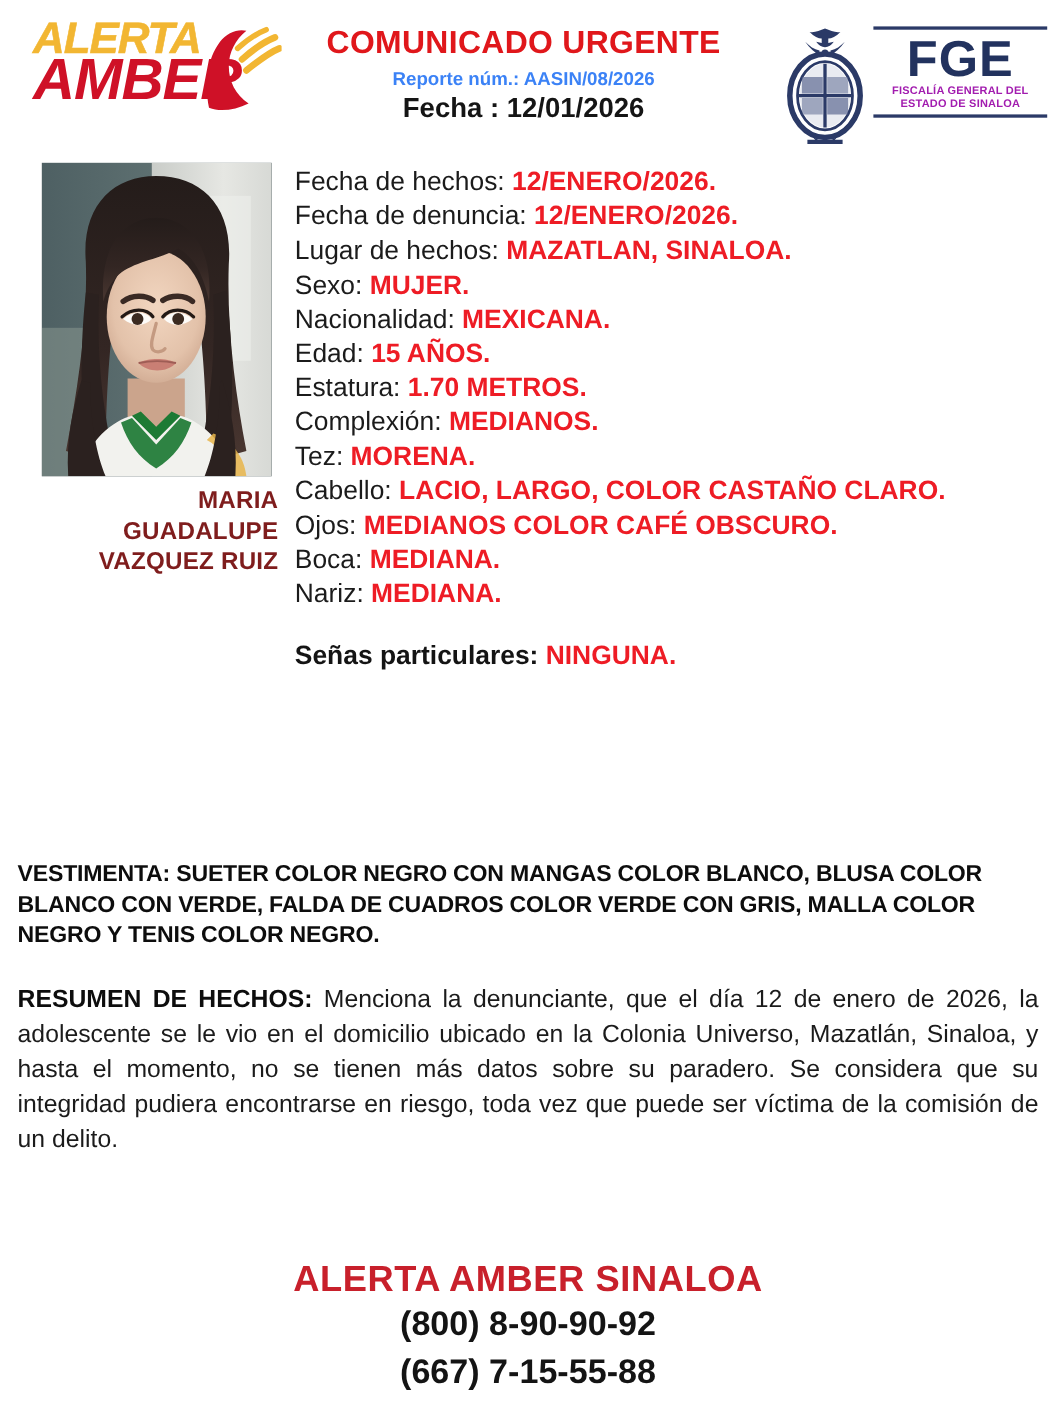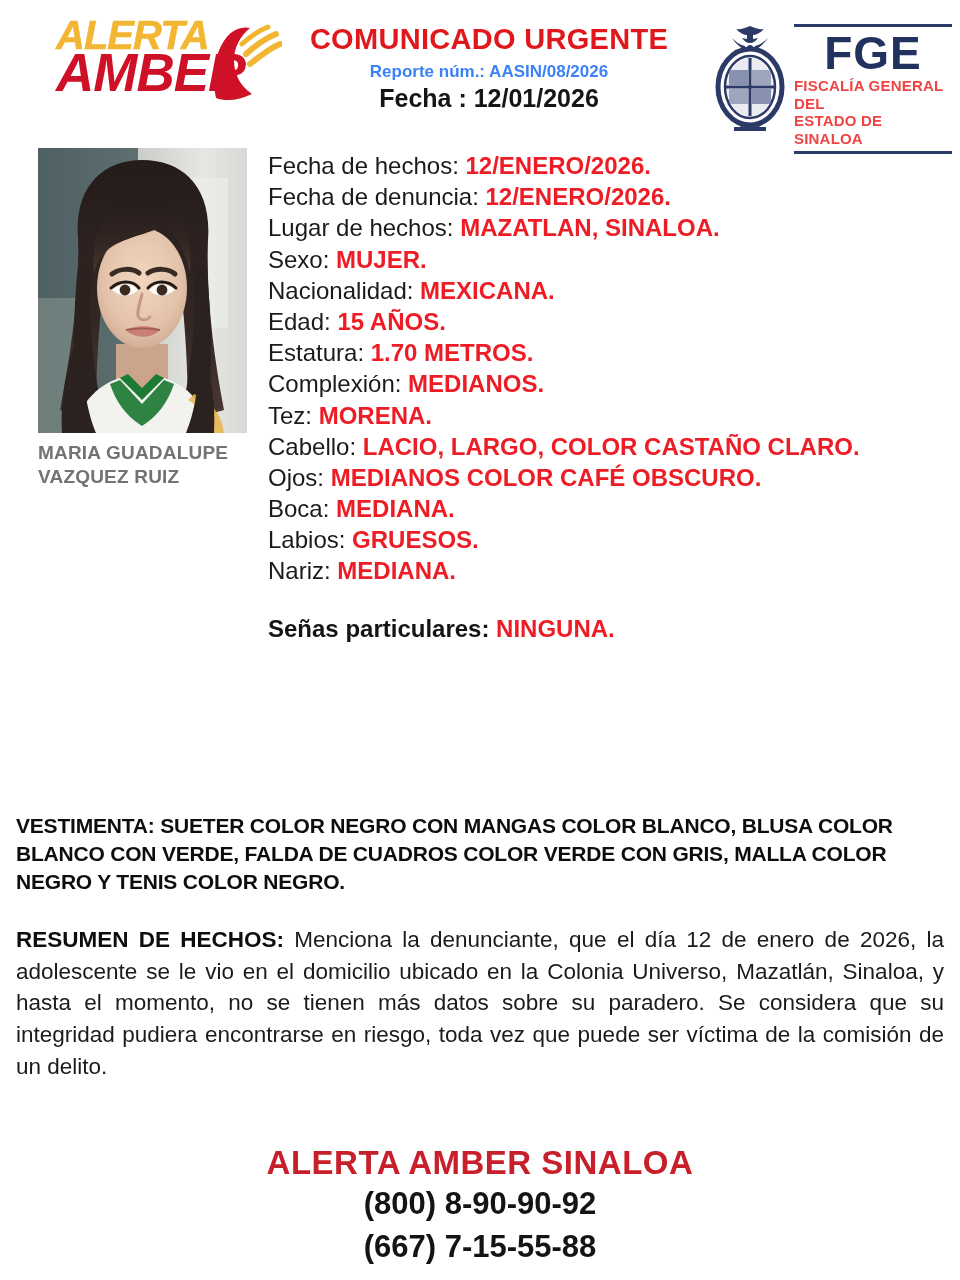--- a/index.html
+++ b/index.html
@@ -17,21 +17,20 @@
     position: relative;
   }
 
   
   .header {
     display: flex;
     align-items: flex-start;
     padding: 18px 8px 0 8px;
     height: 140px;
     box-sizing: border-box;
-    margin-left: 26px;
   }
 
   
   .amber-logo {
     width: 232px;
     flex: 0 0 232px;
     position: relative;
     padding-left: 22px;
     box-sizing: border-box;
   }
@@ -120,23 +119,24 @@
   .fge-acronym {
     font-size: 46px;
     font-weight: bold;
     color: #22325E;
     letter-spacing: 1px;
     line-height: 1.0;
     text-align: center;
     margin: 3px 0 1px 0;
   }
   .fge-sub {
-    font-size: 15px;
-    font-weight: bold;
-    color: #ef4444;
+    font-size: 10px;
+    font-weight: bold;
+    color: #a21caf;
+    text-align: center;
     line-height: 1.18;
     letter-spacing: 0.2px;
     margin-bottom: 3px;
   }
 
   
   .body-area {
     display: flex;
     align-items: flex-start;
     padding: 8px 10px 0 10px;
@@ -151,23 +151,23 @@
     width: 209px;
     height: 285px;
     overflow: hidden;
     position: relative;
     background: #5c6a6b;
   }
   .photo-frame svg { display: block; }
   .photo-caption {
     margin-top: 8px;
     width: 215px;
-    text-align: left;
-    color: #737373;
-    font-size: 19px;
+    text-align: right;
+    color: #7f1d1d;
+    font-size: 22px;
     font-weight: bold;
     line-height: 1.25;
     letter-spacing: 0.2px;
   }
 
   .details-col {
     flex: 1 1 auto;
     padding-left: 12px;
     padding-top: 2px;
   }
@@ -409,24 +409,20 @@
     </div>
     <div class="detail-row">
       <span class="detail-label">Ojos:</span>
       <span class="detail-value">MEDIANOS COLOR CAFÉ OBSCURO.</span>
     </div>
     <div class="detail-row">
       <span class="detail-label">Boca:</span>
       <span class="detail-value">MEDIANA.</span>
     </div>
     <div class="detail-row">
-      <span class="detail-label">Labios:</span>
-      <span class="detail-value">GRUESOS.</span>
-    </div>
-    <div class="detail-row">
       <span class="detail-label">Nariz:</span>
       <span class="detail-value">MEDIANA.</span>
     </div>
 
     <div class="detail-row senas">
       <span class="detail-label">Señas particulares:</span>
       <span class="detail-value">NINGUNA.</span>
     </div>
 
   </div>

